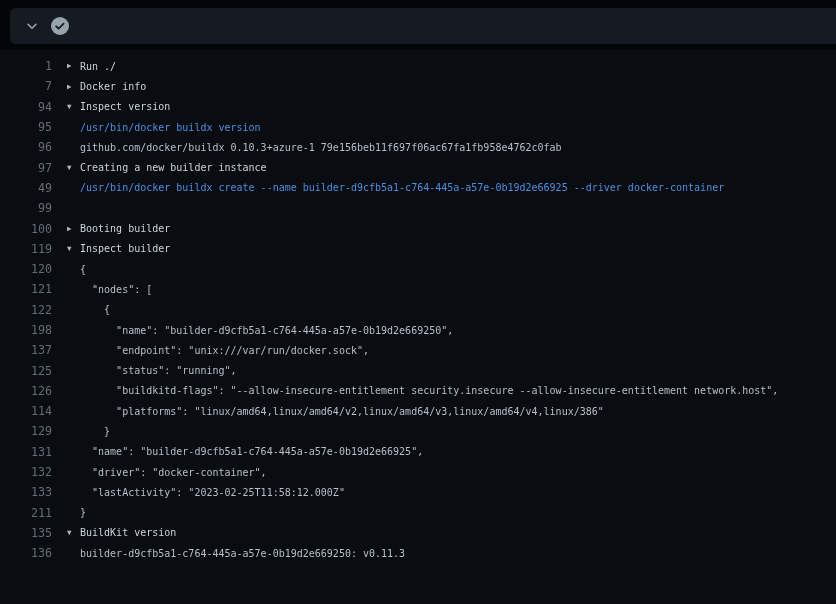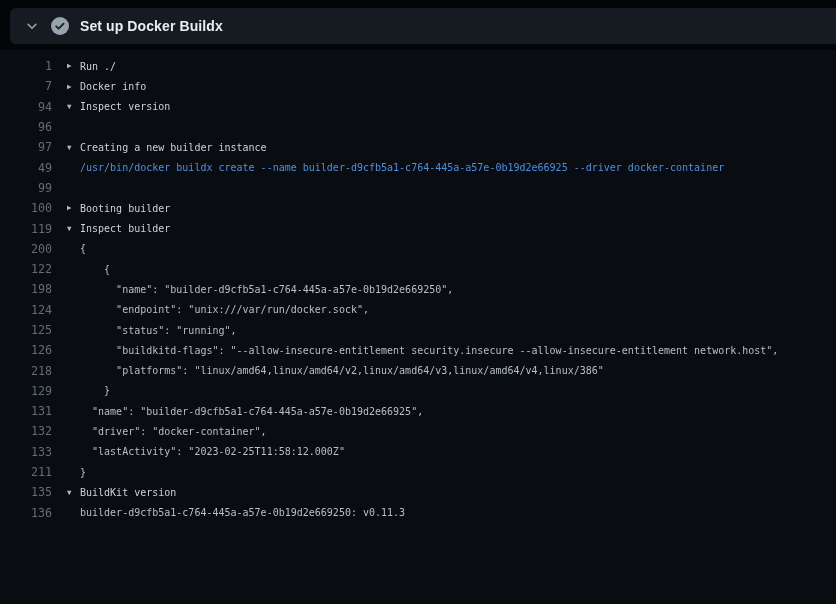--- a/index.html
+++ b/index.html
@@ -50,42 +50,47 @@
     <svg width="14" height="14" viewBox="0 0 16 16">
         <path d="M3.5 6l4.5 4.5L12.5 6" fill="none" stroke="currentColor" stroke-width="1.8" stroke-linecap="round" stroke-linejoin="round"></path>
       </svg>
   </span>
   <span class="check-badge">
     <svg width="18" height="18" viewBox="0 0 18 18">
       <circle cx="9" cy="9" r="9" fill="#99a3ad"></circle>
       <path d="M5.2 9.3l2.4 2.4 5-5" fill="none" stroke="#1b2129" stroke-width="1.9" stroke-linecap="round" stroke-linejoin="round"></path>
     </svg>
   </span>
-  <span class="step-title">Set up Docker Buildx</span>
 </div>
 
 <div class="log">
     <div class="row group_closed">
       <span class="ln">1</span>
       <span class="arr">▶</span>
       <span class="txt">Run ./</span>
     </div>
     <div class="row group_closed">
       <span class="ln">7</span>
       <span class="arr">▶</span>
       <span class="txt">Docker info</span>
     </div>
     <div class="row group_open">
       <span class="ln">94</span>
       <span class="arr">▼</span>
       <span class="txt">Inspect version</span>
     </div>
+    <div class="row command">
+      <span class="ln">95</span>
+      <span class="arr"></span>
+      <span class="txt">/usr/bin/docker buildx version</span>
+    </div>
     <div class="row output">
       <span class="ln">96</span>
       <span class="arr"></span>
+      <span class="txt">github.com/docker/buildx 0.10.3+azure-1 79e156beb11f697f06ac67fa1fb958e4762c0fab</span>
     </div>
     <div class="row group_open">
       <span class="ln">97</span>
       <span class="arr">▼</span>
       <span class="txt">Creating a new builder instance</span>
     </div>
     <div class="row command">
       <span class="ln">49</span>
       <span class="arr"></span>
       <span class="txt">/usr/bin/docker buildx create --name builder-d9cfb5a1-c764-445a-a57e-0b19d2e66925 --driver docker-container</span>
@@ -98,51 +103,56 @@
       <span class="ln">100</span>
       <span class="arr">▶</span>
       <span class="txt">Booting builder</span>
     </div>
     <div class="row group_open">
       <span class="ln">119</span>
       <span class="arr">▼</span>
       <span class="txt">Inspect builder</span>
     </div>
     <div class="row output">
-      <span class="ln">200</span>
+      <span class="ln">120</span>
       <span class="arr"></span>
       <span class="txt">{</span>
+    </div>
+    <div class="row output">
+      <span class="ln">121</span>
+      <span class="arr"></span>
+      <span class="txt">  "nodes": [</span>
     </div>
     <div class="row output">
       <span class="ln">122</span>
       <span class="arr"></span>
       <span class="txt">    {</span>
     </div>
     <div class="row output">
       <span class="ln">198</span>
       <span class="arr"></span>
       <span class="txt">      "name": "builder-d9cfb5a1-c764-445a-a57e-0b19d2e669250",</span>
     </div>
     <div class="row output">
-      <span class="ln">124</span>
+      <span class="ln">137</span>
       <span class="arr"></span>
       <span class="txt">      "endpoint": "unix:///var/run/docker.sock",</span>
     </div>
     <div class="row output">
       <span class="ln">125</span>
       <span class="arr"></span>
       <span class="txt">      "status": "running",</span>
     </div>
     <div class="row output">
       <span class="ln">126</span>
       <span class="arr"></span>
       <span class="txt">      "buildkitd-flags": "--allow-insecure-entitlement security.insecure --allow-insecure-entitlement network.host",</span>
     </div>
     <div class="row output">
-      <span class="ln">218</span>
+      <span class="ln">114</span>
       <span class="arr"></span>
       <span class="txt">      "platforms": "linux/amd64,linux/amd64/v2,linux/amd64/v3,linux/amd64/v4,linux/386"</span>
     </div>
     <div class="row output">
       <span class="ln">129</span>
       <span class="arr"></span>
       <span class="txt">    }</span>
     </div>
     <div class="row output">
       <span class="ln">131</span>

